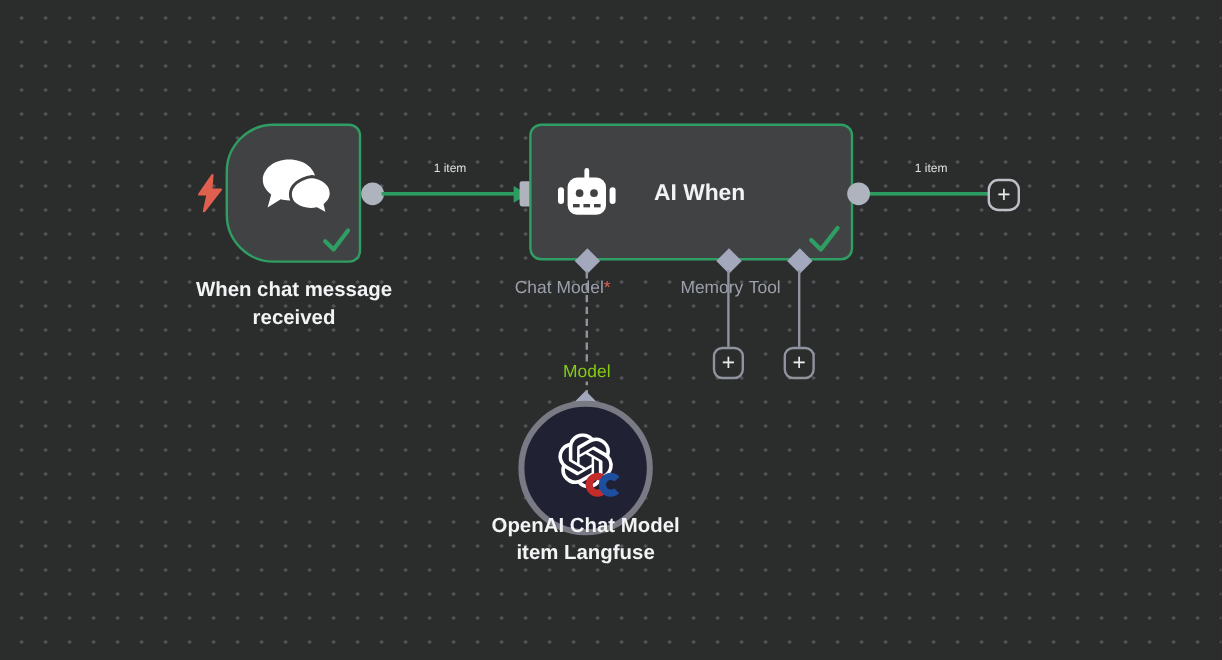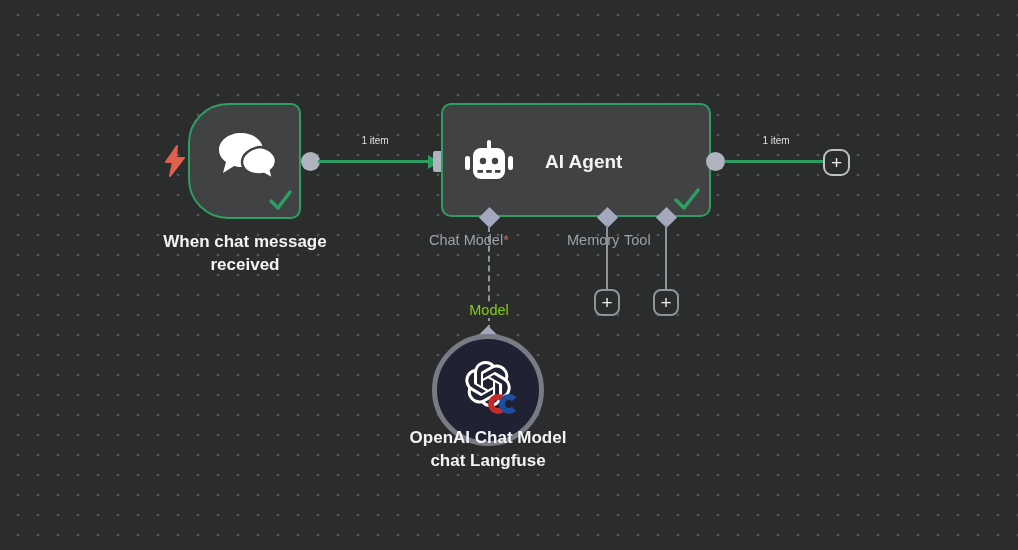--- a/index.html
+++ b/index.html
@@ -72,21 +72,21 @@
       <rect x="25" y="3" width="4" height="10" rx="2" fill="#ffffff"></rect>
       <rect x="11" y="11" width="32" height="31" rx="8" fill="#ffffff"></rect>
       <rect x="3" y="19" width="5" height="14" rx="2.5" fill="#ffffff"></rect>
       <rect x="46" y="19" width="5" height="14" rx="2.5" fill="#ffffff"></rect>
       <circle cx="21" cy="24" r="3.2" fill="#414244"></circle>
       <circle cx="33" cy="24" r="3.2" fill="#414244"></circle>
       <rect x="15.5" y="33" width="5.5" height="2.8" fill="#414244"></rect>
       <rect x="24.2" y="33" width="5.5" height="2.8" fill="#414244"></rect>
       <rect x="33" y="33" width="5.5" height="2.8" fill="#414244"></rect>
     </svg>
-    <div class="abs agent-title" style="left:102px;top:46px;">AI Agent</div>
+    <div class="abs agent-title" style="left:102px;top:46px;">AI When</div>
     <svg class="abs" style="right:8px;bottom:3px;" width="28" height="25" viewBox="0 0 28 25">
       <polyline points="3,13 11,21 25,3" fill="none" stroke="#2f9e63" stroke-width="3.5" stroke-linecap="round" stroke-linejoin="round"></polyline>
     </svg>
   </div>
 
   <div class="abs endpoint-circle" style="left:706px;top:152px;"></div>
 
   <div class="abs diamond" style="left:481.5px;top:209.5px;"></div>
   <div class="abs diamond" style="left:599.5px;top:209.5px;"></div>
   <div class="abs diamond" style="left:658.5px;top:209.5px;"></div>
@@ -116,20 +116,20 @@
     <svg class="abs" style="left:28px;top:22px;" width="46" height="46" viewBox="0 0 24 24">
       <path fill="#ffffff" d="M22.2819 9.8211a5.9847 5.9847 0 0 0-.5157-4.9108 6.0462 6.0462 0 0 0-6.5098-2.9A6.0651 6.0651 0 0 0 4.9807 4.1818a5.9847 5.9847 0 0 0-3.9977 2.9 6.0462 6.0462 0 0 0 .7427 7.0966 5.98 5.98 0 0 0 .511 4.9107 6.051 6.051 0 0 0 6.5146 2.9001A5.9847 5.9847 0 0 0 13.2599 24a6.0557 6.0557 0 0 0 5.7718-4.2058 5.9894 5.9894 0 0 0 3.9977-2.9001 6.0557 6.0557 0 0 0-.7475-7.073zM13.2599 22.4301a4.4755 4.4755 0 0 1-2.8764-1.0408l.1419-.0804 4.7783-2.7582a.7948.7948 0 0 0 .3927-.6813v-6.7369l2.02 1.1686a.071.071 0 0 1 .038.0615v5.5826a4.504 4.504 0 0 1-4.4945 4.4849zm-9.6607-4.1254a4.4708 4.4708 0 0 1-.5346-3.0137l.142.0852 4.783 2.7582a.7712.7712 0 0 0 .7806 0l5.8428-3.3685v2.3324a.0804.0804 0 0 1-.0332.0615L9.74 19.9502a4.4992 4.4992 0 0 1-6.1408-1.6455zM2.3408 7.8956a4.485 4.485 0 0 1 2.3655-1.9728V11.6a.7664.7664 0 0 0 .3879.6765l5.8144 3.3543-2.0201 1.1685a.0757.0757 0 0 1-.071 0l-4.8303-2.7865A4.504 4.504 0 0 1 2.3408 7.8956zm16.5963 3.8558L13.1038 8.364 15.1192 7.2a.0757.0757 0 0 1 .071 0l4.8303 2.7913a4.4944 4.4944 0 0 1-.6765 8.1042v-5.6772a.79.79 0 0 0-.3879-.6669zm2.0107-3.0231l-.142-.0852-4.7735-2.7818a.7759.7759 0 0 0-.7854 0L9.409 9.2297V6.8974a.0662.0662 0 0 1 .0284-.0615l4.8303-2.7866a4.4992 4.4992 0 0 1 6.6802 4.66zM8.3065 12.863l-2.02-1.1638a.0804.0804 0 0 1-.038-.0567V6.0742a4.4992 4.4992 0 0 1 7.3757-3.4537l-.142.0805L8.704 5.459a.7948.7948 0 0 0-.3927.6813zm1.0976-2.3654l2.602-1.4998 2.6069 1.4998v2.9994l-2.5974 1.4997-2.6067-1.4997z"></path>
     </svg>
     <svg class="abs" style="left:49px;top:53px;" width="36" height="24" viewBox="0 0 36 24">
       <circle cx="12" cy="12" r="7" fill="none" stroke="#c42b2b" stroke-width="6" stroke-dasharray="33 11" stroke-dashoffset="-5.5"></circle>
       <circle cx="23" cy="12" r="7" fill="none" stroke="#1d4f9e" stroke-width="6" stroke-dasharray="33 11" stroke-dashoffset="-5.5"></circle>
     </svg>
   </div>
   <div class="abs node-label" style="left:368px;top:426px;width:240px;">
     <div>OpenAI Chat Model</div>
-    <div>chat Langfuse</div>
+    <div>item Langfuse</div>
   </div>
 
   <div class="abs wire-h" style="left:725px;top:160px;width:99px;"></div>
   <div class="abs conn-label" style="left:726px;top:135px;width:100px;">1 item</div>
   <button class="abs plus-btn bright" style="left:823px;top:149px;">+</button>
 
 </div>
 
 </body></html>

